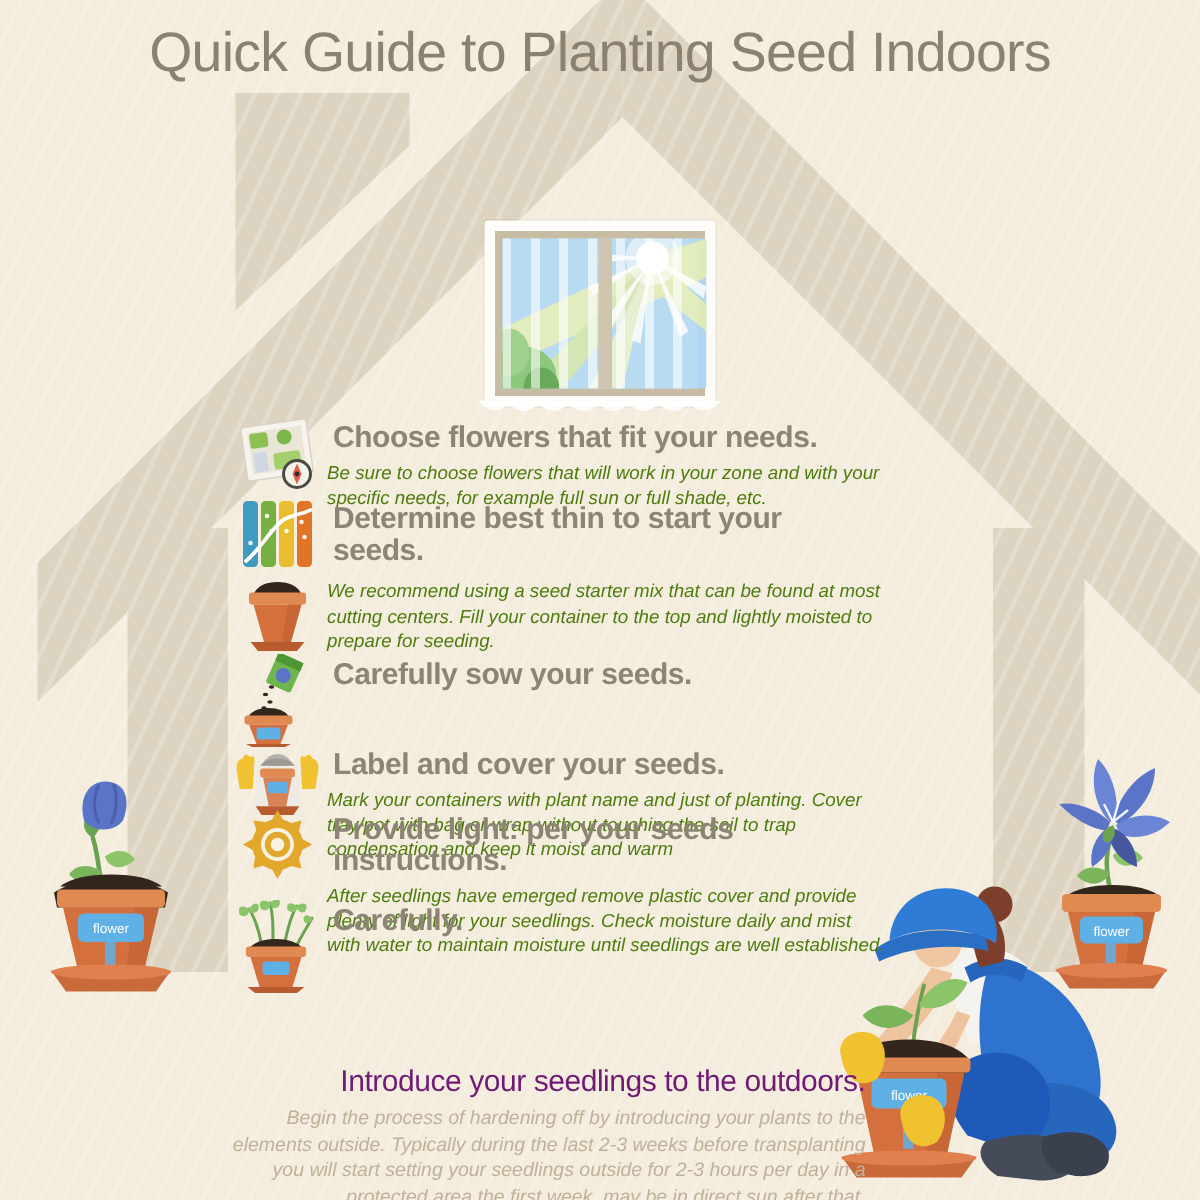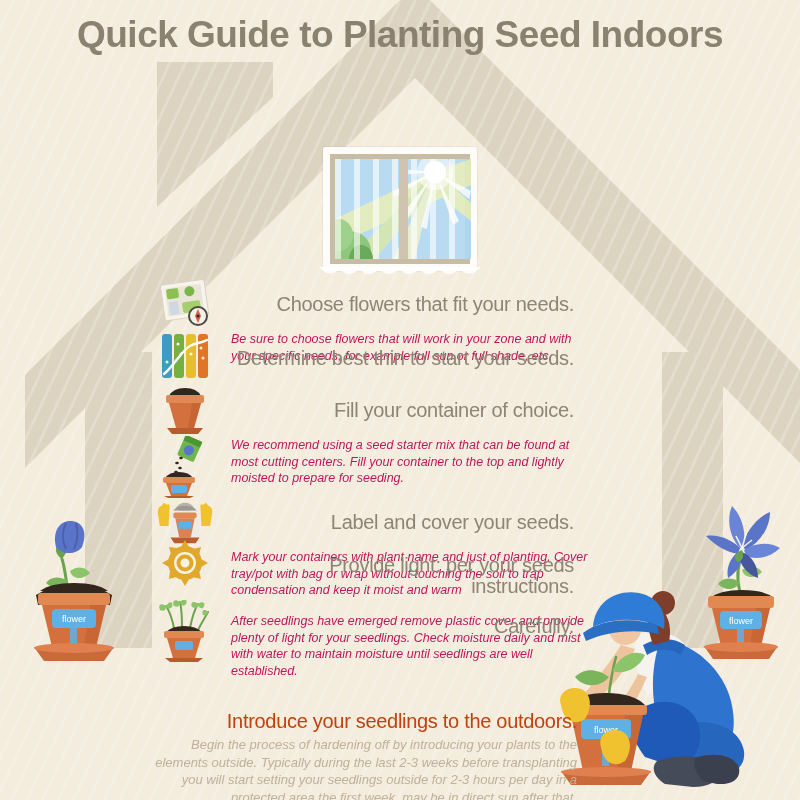--- a/index.html
+++ b/index.html
@@ -9,44 +9,44 @@
     font-family:"Liberation Sans", sans-serif;
   }
   .stripes{
     position:absolute;inset:0;z-index:2;pointer-events:none;
     background:repeating-linear-gradient(115deg,
       rgba(255,255,255,0) 0 11px, rgba(255,255,255,.20) 11px 14px);
   }
   #house{position:absolute;inset:0;z-index:1;}
   h1.title{
     position:absolute;z-index:5;left:0;top:14px;width:800px;margin:0;
-    text-align:center;font-size:37px;font-weight:bold;letter-spacing:-.5px;
+    text-align:center;font-size:37px;font-weight:normal;letter-spacing:-.5px;
     color:#8a8171;
   }
   
   .window{position:absolute;z-index:3;left:323px;top:147px;width:154px;height:124px;
     background:#fdfcf8;border-radius:2px;box-shadow:0 0 0 1px rgba(0,0,0,.04);}
   .win-inner{position:absolute;left:7px;top:7px;right:7px;bottom:7px;background:#c9bca4;}
   .panes{position:absolute;left:5px;top:5px;right:5px;bottom:5px;background:#b5d9f2;}
   .panes svg{position:absolute;left:0;top:0;}
   .mullion{position:absolute;left:64px;top:0;width:9px;height:100%;background:#c9bca4;z-index:3;}
   .curtain{position:absolute;inset:0;z-index:4;
     background:repeating-linear-gradient(90deg,
       rgba(255,255,255,.65) 0 6px, rgba(255,255,255,.12) 6px 19px);}
   .scallop{position:absolute;z-index:5;left:-4px;bottom:-8px;width:162px;height:12px;}
   
   .step{position:absolute;z-index:5;left:156px;width:440px;display:flex;}
   .step-icon{width:58px;flex:0 0 58px;display:flex;justify-content:center;}
   .step-text{margin-left:4px;width:372px;}
-  .step-text h2{margin:16px;font-size:20px;font-weight:normal;color:#8d8475;letter-spacing:-.3px;line-height:1.05;text-align:right;}
-  .step-text p{margin:2px 0 0 13px;font-size:12.5px;font-style:italic;color:#be185d;line-height:1.32;}
+  .step-text h2{margin:4px;font-size:20px;font-weight:bold;color:#8d8475;letter-spacing:-.3px;line-height:1.05;}
+  .step-text p{margin:2px 0 0 0;font-size:12.5px;font-style:italic;color:#4d7c0f;line-height:1.32;}
   .s1{top:278px}.s2{top:332px}.s3{top:384px}.s4{top:436px}.s5{top:496px}.s6{top:539px}.s7{top:600px}
   
   .outro{position:absolute;z-index:5;left:155px;top:710px;width:422px;text-align:right;}
-  .outro h2{margin:0;font-size:20px;font-weight:normal;color:#c2410c;letter-spacing:-.3px;}
+  .outro h2{margin:0;font-size:20px;font-weight:normal;color:#701a75;letter-spacing:-.3px;}
   .outro p{margin:3px 0 0 0;font-size:13px;font-style:italic;color:#bfb19a;line-height:1.35;}
   .art{position:absolute;z-index:4;}
   .tagtext{font-size:9px;fill:#fff;font-family:"Liberation Sans",sans-serif;}
 </style>
 </head>
 <body>
 
 <div id="canvas">
 
   <svg id="house" width="800" height="800" viewBox="0 0 800 800">
@@ -147,21 +147,20 @@
     <div class="step-icon">
       <svg width="52" height="52" viewBox="0 0 52 52">
         <path d="M10,12 Q14,4 26,4 Q38,4 42,12 Z" fill="#33261c"></path>
         <rect x="7" y="11" width="38" height="8" rx="2" fill="#e08a52"></rect>
         <polygon points="10,19 42,19 35,44 17,44" fill="#d3703d"></polygon>
         <polygon points="33,19 42,19 35,44 29,44" fill="#bd5c30" opacity=".55"></polygon>
         <path d="M8,44 L44,44 L39,50 L13,50 Z" fill="#b85c30"></path>
       </svg>
     </div>
     <div class="step-text">
-      <h2>Fill your container of choice.</h2>
       <p>We recommend using a seed starter mix that can be found at most cutting centers. Fill your container to the top and lightly moisted to prepare for seeding.</p>
     </div>
   </div>
 
   <div class="step s4">
     <div class="step-icon">
       <svg width="56" height="62" viewBox="0 0 56 62">
         <g transform="rotate(24 34 12)">
           <rect x="24" y="2" width="18" height="22" rx="2" fill="#6db54c"></rect>
           <rect x="24" y="2" width="18" height="6" fill="#4c9634"></rect>
@@ -174,20 +173,21 @@
             <ellipse cx="19" cy="36" rx="1.8" ry="1.2"></ellipse>
         </g>
         <path d="M8,42 Q12,36 22,36 Q32,36 36,42 Z" fill="#33261c"></path>
         <rect x="6" y="41" width="32" height="6" rx="2" fill="#e08a52"></rect>
         <polygon points="9,47 35,47 30,60 14,60" fill="#d3703d"></polygon>
         <rect x="14" y="49" width="16" height="8" rx="2" fill="#5fb0e5"></rect>
         <path d="M7,60 L37,60 L33,62 L11,62 Z" fill="#b85c30"></path>
       </svg>
     </div>
     <div class="step-text">
+      <h2>Carefully sow your seeds.</h2>
     </div>
   </div>
 
   <div class="step s5">
     <div class="step-icon">
       <svg width="60" height="56" viewBox="0 0 60 56">
         <path d="M20,12 Q24,6 30,6 Q36,6 40,12 Q36,15 30,15 Q24,15 20,12 Z" fill="#b5b2ac"></path>
         <path d="M16,14 L44,14 L46,46 L14,46 Z" fill="#eceae4" opacity=".92"></path>
         <path d="M18,14 Q22,9 30,9 Q38,9 42,14 Z" fill="#9c9993"></path>
         <rect x="18" y="16" width="24" height="6" rx="2" fill="#e08a52"></rect>

